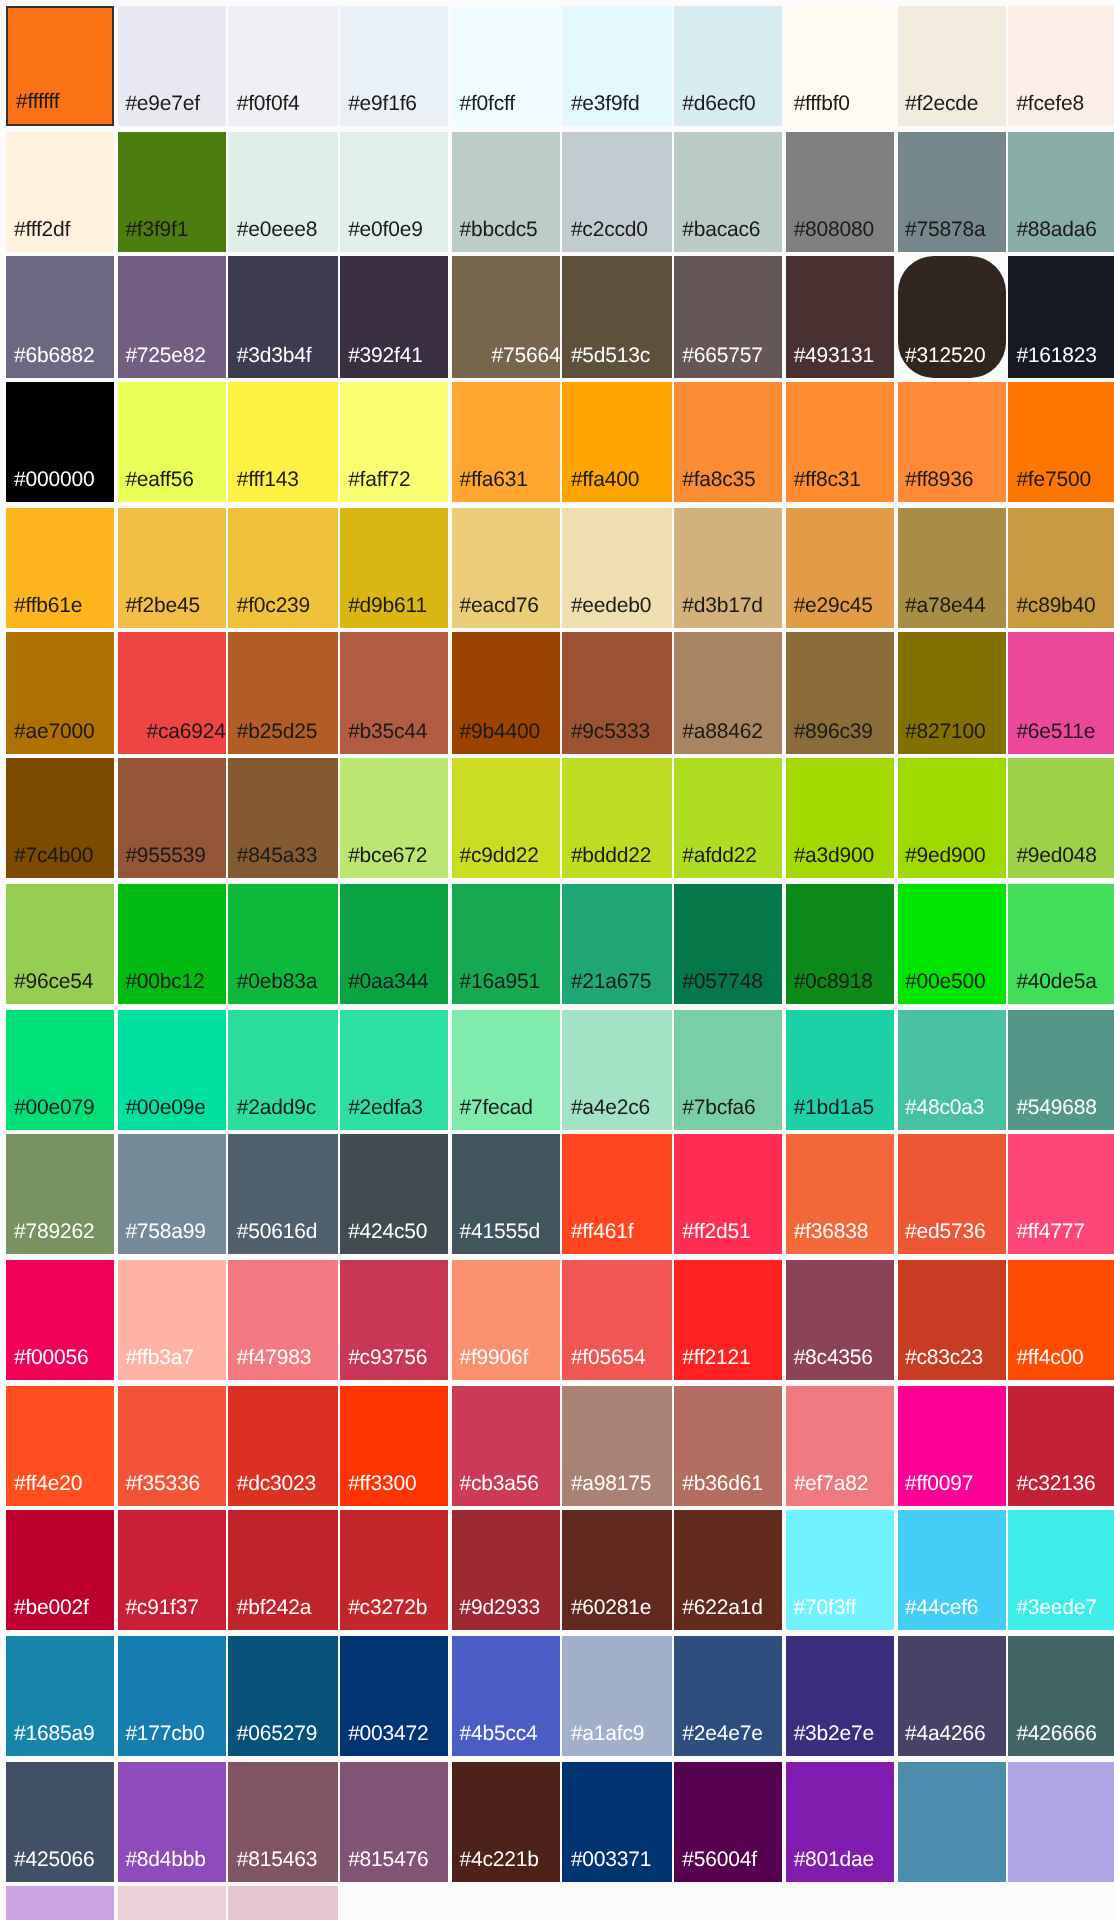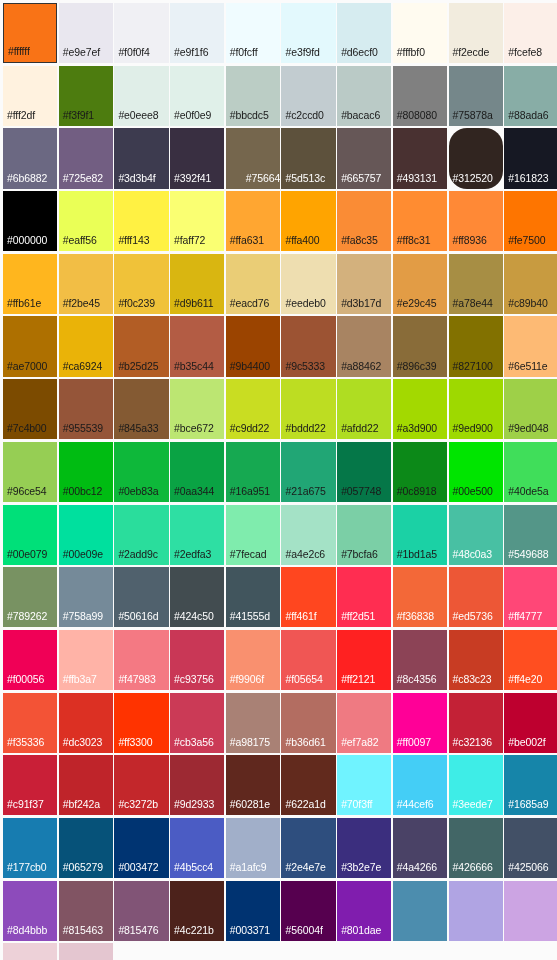--- a/index.html
+++ b/index.html
@@ -197,21 +197,21 @@
     </div>
     <div class="swatch" style="background: rgb(167, 142, 68);">
       <span class="swatch-label dark-text">#a78e44</span>
     </div>
     <div class="swatch" style="background: rgb(200, 155, 64);">
       <span class="swatch-label dark-text">#c89b40</span>
     </div>
     <div class="swatch" style="background: rgb(174, 112, 0);">
       <span class="swatch-label dark-text">#ae7000</span>
     </div>
-    <div class="swatch" style="background: #eab308;">
+    <div class="swatch" style="background: #ef4444; text-align: right;">
       <span class="swatch-label dark-text">#ca6924</span>
     </div>
     <div class="swatch" style="background: rgb(178, 93, 37);">
       <span class="swatch-label dark-text">#b25d25</span>
     </div>
     <div class="swatch" style="background: rgb(179, 92, 68);">
       <span class="swatch-label dark-text">#b35c44</span>
     </div>
     <div class="swatch" style="background: rgb(155, 68, 0);">
       <span class="swatch-label dark-text">#9b4400</span>
@@ -221,21 +221,21 @@
     </div>
     <div class="swatch" style="background: rgb(168, 132, 98);">
       <span class="swatch-label dark-text">#a88462</span>
     </div>
     <div class="swatch" style="background: rgb(137, 108, 57);">
       <span class="swatch-label dark-text">#896c39</span>
     </div>
     <div class="swatch" style="background: rgb(130, 113, 0);">
       <span class="swatch-label dark-text">#827100</span>
     </div>
-    <div class="swatch" style="background: #fdba74; align-items: flex-end;">
+    <div class="swatch" style="background: #ec4899; align-items: flex-end;">
       <span class="swatch-label dark-text">#6e511e</span>
     </div>
     <div class="swatch" style="background: rgb(124, 75, 0);">
       <span class="swatch-label dark-text">#7c4b00</span>
     </div>
     <div class="swatch" style="background: rgb(149, 85, 57);">
       <span class="swatch-label dark-text">#955539</span>
     </div>
     <div class="swatch" style="background: rgb(132, 90, 51);">
       <span class="swatch-label dark-text">#845a33</span>
@@ -370,20 +370,23 @@
       <span class="swatch-label light-text">#f05654</span>
     </div>
     <div class="swatch" style="background: rgb(255, 33, 33);">
       <span class="swatch-label light-text">#ff2121</span>
     </div>
     <div class="swatch" style="background: rgb(140, 67, 86);">
       <span class="swatch-label light-text">#8c4356</span>
     </div>
     <div class="swatch" style="background: rgb(200, 60, 35);">
       <span class="swatch-label light-text">#c83c23</span>
+    </div>
+    <div class="swatch" style="background: rgb(255, 76, 0);">
+      <span class="swatch-label light-text">#ff4c00</span>
     </div>
     <div class="swatch" style="background: rgb(255, 78, 32);">
       <span class="swatch-label light-text">#ff4e20</span>
     </div>
     <div class="swatch" style="background: rgb(243, 83, 54);">
       <span class="swatch-label light-text">#f35336</span>
     </div>
     <div class="swatch" style="background: rgb(220, 48, 35);">
       <span class="swatch-label light-text">#dc3023</span>
     </div>

